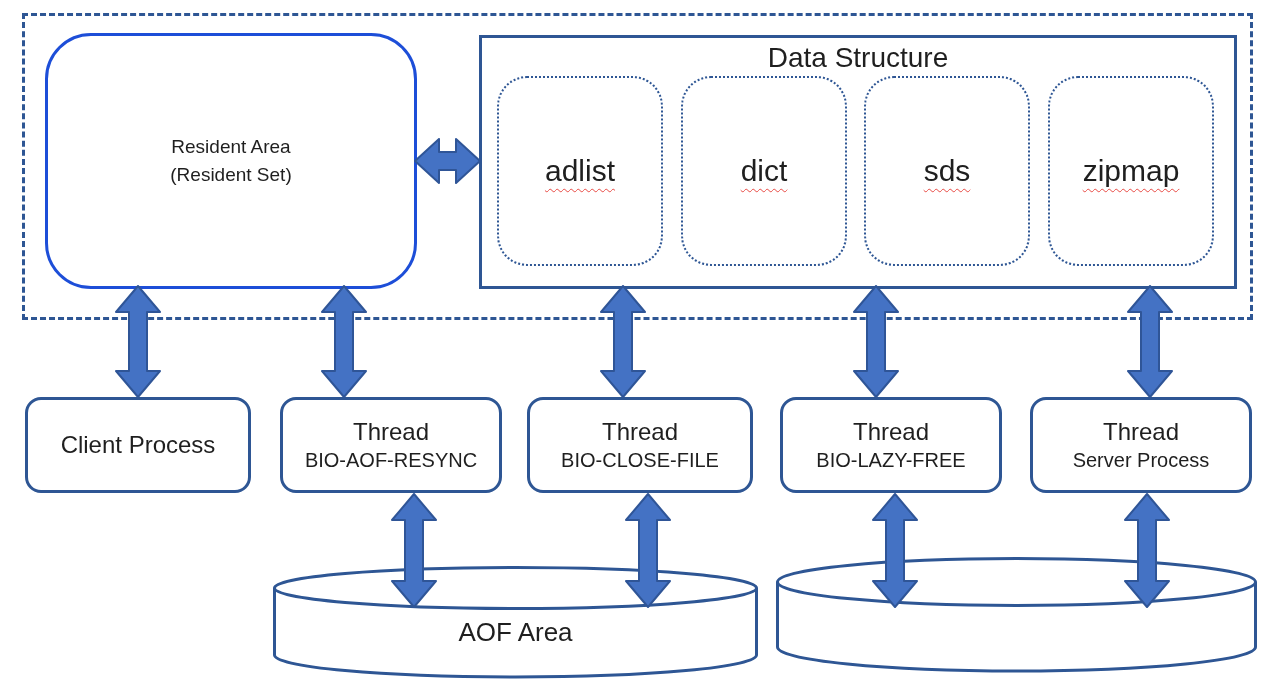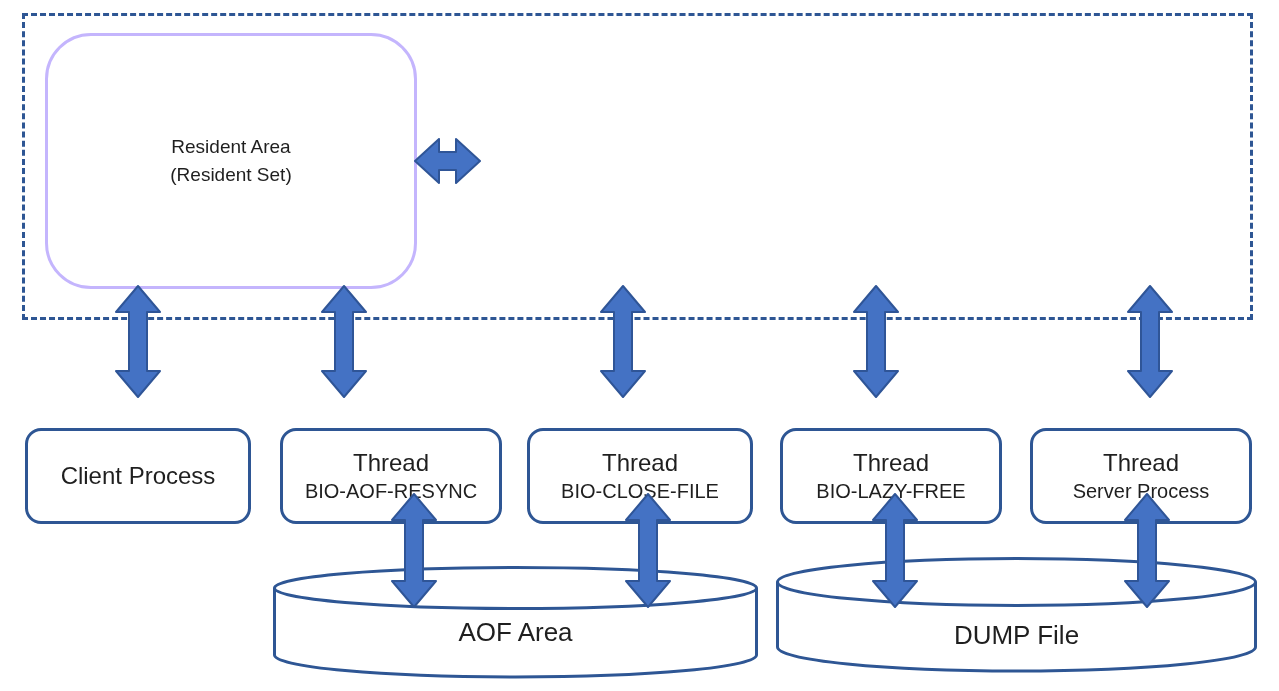--- a/index.html
+++ b/index.html
@@ -11,21 +11,21 @@
 
   
   .dashed-region {
     left:22px; top:13px; width:1225px; height:301px;
     border:3px dashed #2e5694; background:transparent;
   }
 
   
   .resident-box {
     left:45px; top:33px; width:366px; height:250px;
-    border:3px solid #c4b5fd; border-radius:46px; background:#fff;
+    border:3px solid #1d4ed8; border-radius:46px; background:#fff;
     display:flex; align-items:center; justify-content:center; text-align:center;
   }
   .resident-box .txt { font-size:19px; line-height:28px; }
 
   
   .ds-box {
     left:479px; top:35px; width:752px; height:248px;
     border:3px solid #2e5694; background:#fff;
   }
   .ds-title {
@@ -49,21 +49,20 @@
     text-decoration-thickness:1px;
     text-underline-offset:7px;
   }
 
   
   .proc {
     top:397px; height:90px;
     border:3px solid #2e5694; border-radius:16px; background:#fff;
     display:flex; flex-direction:column; align-items:center; justify-content:center;
     text-align:center;
-    margin-top:31px;
   }
   .proc .l1 { font-size:24px; line-height:30px; }
   .proc .l2-big  { font-size:24px; line-height:32px; }
   .proc .l2-small{ font-size:20px; line-height:26px; }
   .proc.b0 { left:25px;   width:220px; }
   .proc.b1 { left:280px;  width:216px; }
   .proc.b2 { left:527px;  width:220px; }
   .proc.b3 { left:780px;  width:216px; }
   .proc.b4 { left:1030px; width:216px; }
 
@@ -97,20 +96,35 @@
 
   <div class="abs dashed-region"></div>
 
   <div class="abs resident-box">
     <div class="txt">
       <div>Resident Area</div>
       <div>(Resident Set)</div>
     </div>
   </div>
 
+  <div class="abs ds-box">
+    <div class="ds-title">Data Structure</div>
+    <div class="dotted-box p0">
+      <span class="ds-item-label">adlist</span>
+    </div>
+    <div class="dotted-box p1">
+      <span class="ds-item-label">dict</span>
+    </div>
+    <div class="dotted-box p2">
+      <span class="ds-item-label">sds</span>
+    </div>
+    <div class="dotted-box p3">
+      <span class="ds-item-label">zipmap</span>
+    </div>
+  </div>
 
   <div class="abs proc b0">
     <div class="l1">Client Process</div>
   </div>
   <div class="abs proc b1">
     <div class="l1">Thread</div>
     <div class="l2-small">BIO-AOF-RESYNC</div>
   </div>
   <div class="abs proc b2">
     <div class="l1">Thread</div>
@@ -128,21 +142,20 @@
   <svg class="shape" style="left:272px; top:565px;" width="487" height="116" viewBox="0 0 487 116">
     <path class="cyl-stroke" d="M2.5,23 L2.5,90 A241,22 0 0 0 484.5,90 L484.5,23"></path>
     <ellipse class="cyl-stroke" cx="243.5" cy="23" rx="241" ry="20.5"></ellipse>
   </svg>
   <div class="abs cyl-label aof">AOF Area</div>
 
   <svg class="shape" style="left:775px; top:556px;" width="483" height="120" viewBox="0 0 483 120">
     <path class="cyl-stroke" d="M2.5,26 L2.5,91 A239,24 0 0 0 480.5,91 L480.5,26"></path>
     <ellipse class="cyl-stroke" cx="241.5" cy="26" rx="239" ry="23.5"></ellipse>
   </svg>
-  <div class="abs cyl-label dump">DUMP File</div>
 
   <svg class="shape ha-0" width="67" height="46" viewBox="0 0 67 46">
     <polygon class="arrow-poly" points="1,23 25,1 25,14 42,14 42,1 66,23 42,45 42,32 25,32 25,45"></polygon>
   </svg>
 
   <svg class="shape va-t0" width="46" height="113" viewBox="0 0 46 113">
     <polygon class="arrow-poly" points="23,1 45,27 32,27 32,86 45,86 23,112 1,86 14,86 14,27 1,27"></polygon>
   </svg>
   <svg class="shape va-t1" width="46" height="113" viewBox="0 0 46 113">
     <polygon class="arrow-poly" points="23,1 45,27 32,27 32,86 45,86 23,112 1,86 14,86 14,27 1,27"></polygon>

